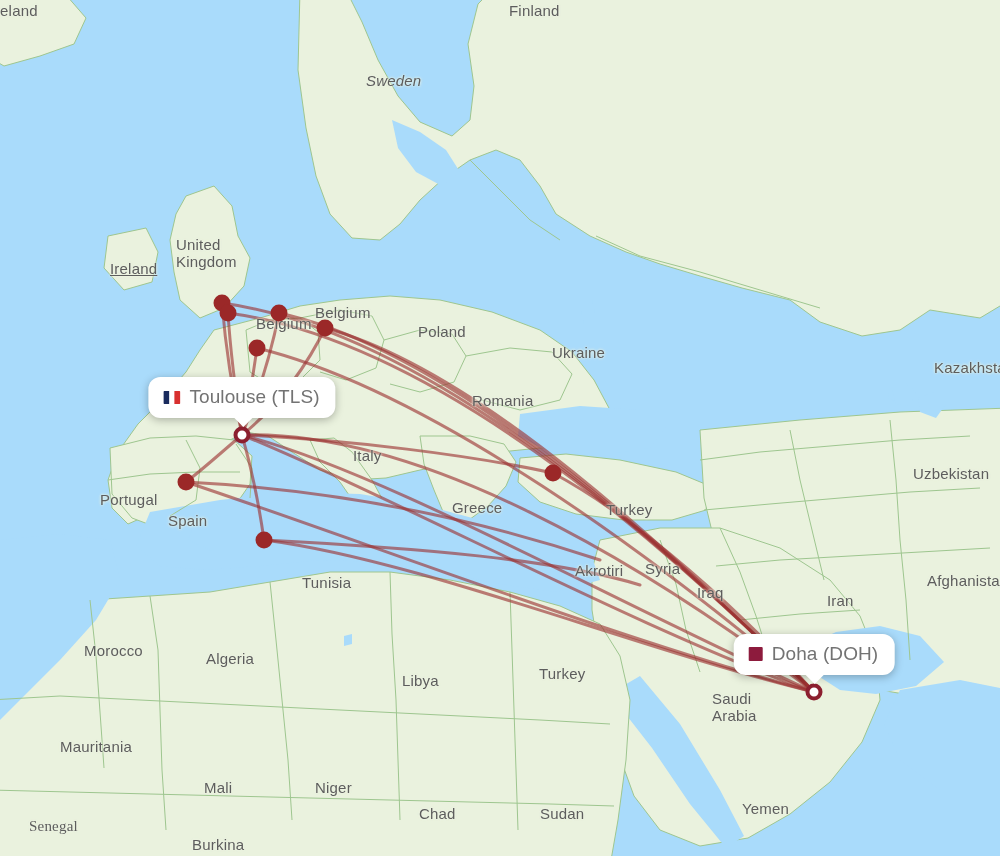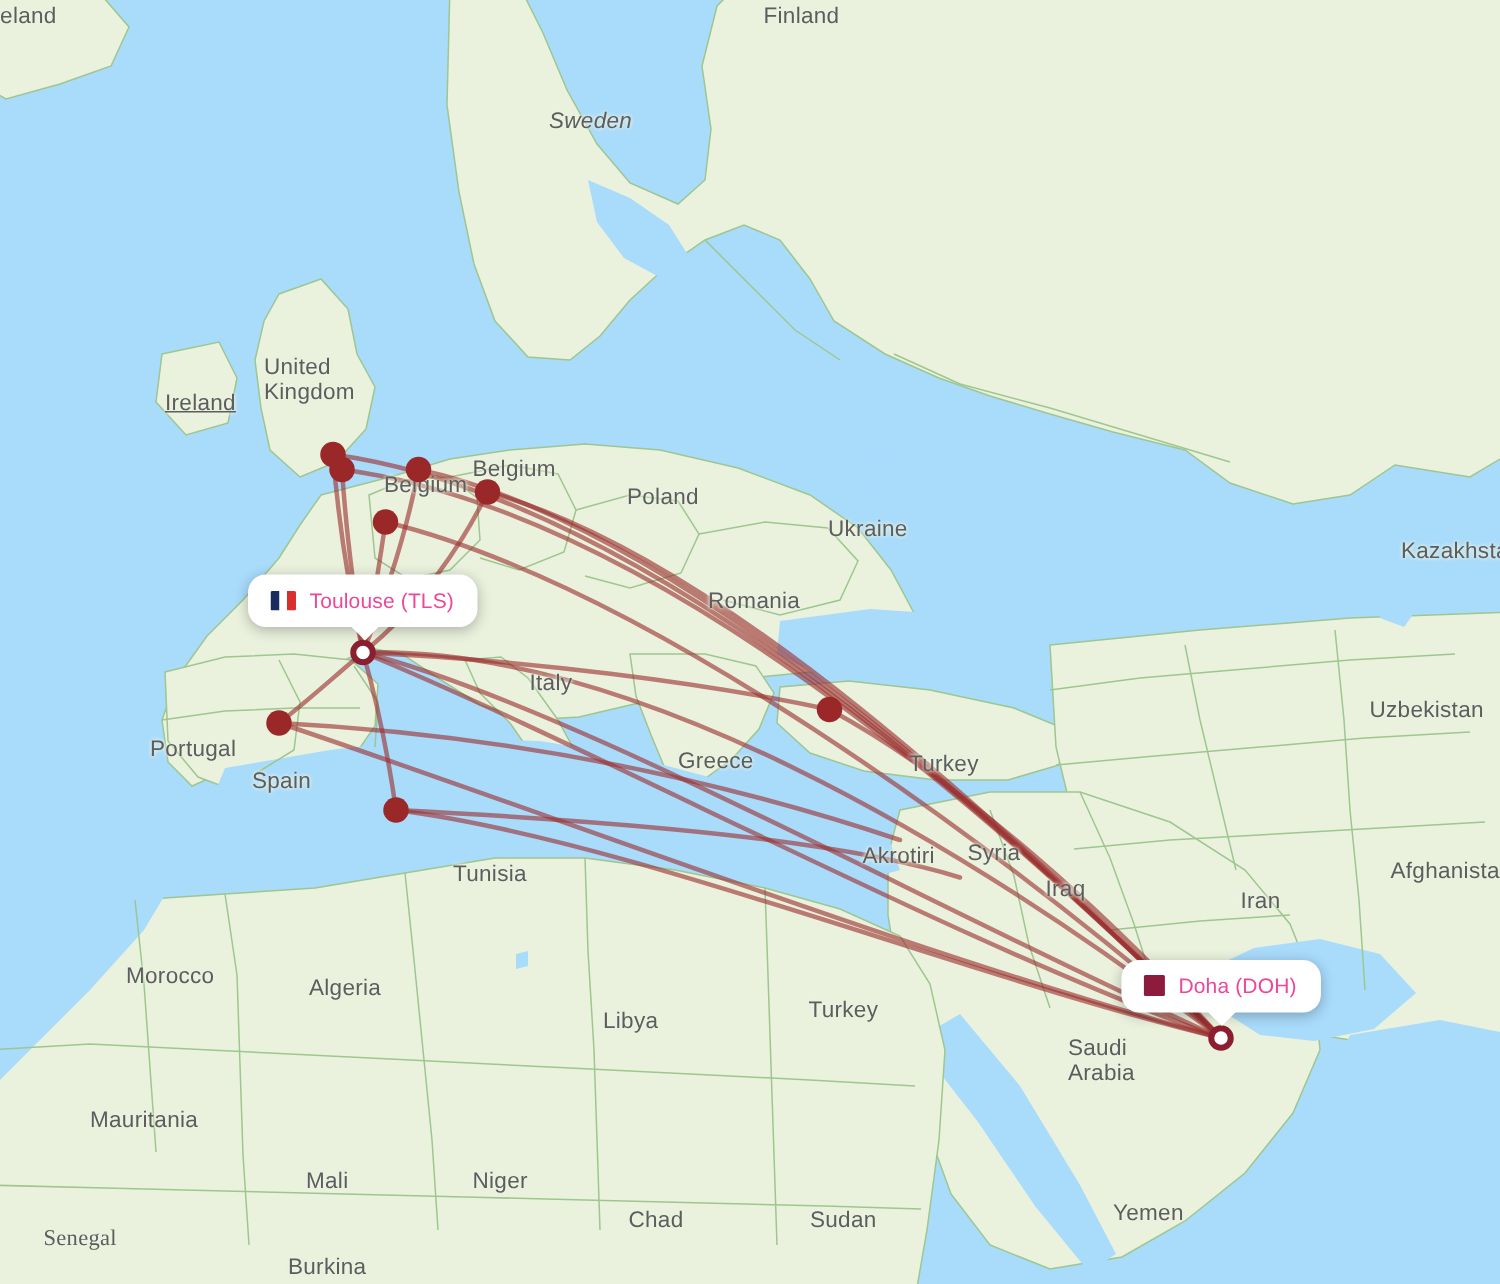--- a/index.html
+++ b/index.html
@@ -24,21 +24,21 @@
     background:#ffffff;border:4px solid #8c1f2f;
     transform:translate(-50%,-50%);box-sizing:border-box;
   }
   .tooltip{
     position:absolute;background:#fff;border-radius:12px;
     padding:9px 16px 10px 15px;
     box-shadow:0 2px 9px rgba(0,0,0,.28);
     display:flex;align-items:center;gap:9px;white-space:nowrap;
     transform:translate(-50%,-100%);
   }
-  .tooltip .tip-text{font-size:14px;color:#ec4899;letter-spacing:.1px;}
+  .tooltip .tip-text{font-size:19px;color:#737373;letter-spacing:.1px;}
   .tooltip:after{
     content:"";position:absolute;left:50%;bottom:-9px;margin-left:-9px;
     width:0;height:0;border-left:10px solid transparent;
     border-right:10px solid transparent;border-top:10px solid #fff;
   }
   .flag-fr{width:17px;height:13px;display:flex;border-radius:1px;overflow:hidden;flex:0 0 auto;}
   .flag-fr i{display:block;height:100%;width:33.34%;}
   .flag-qa{width:14px;height:14px;background:#8d1b3d;flex:0 0 auto;border-radius:1px;}
 </style>
 </head>

